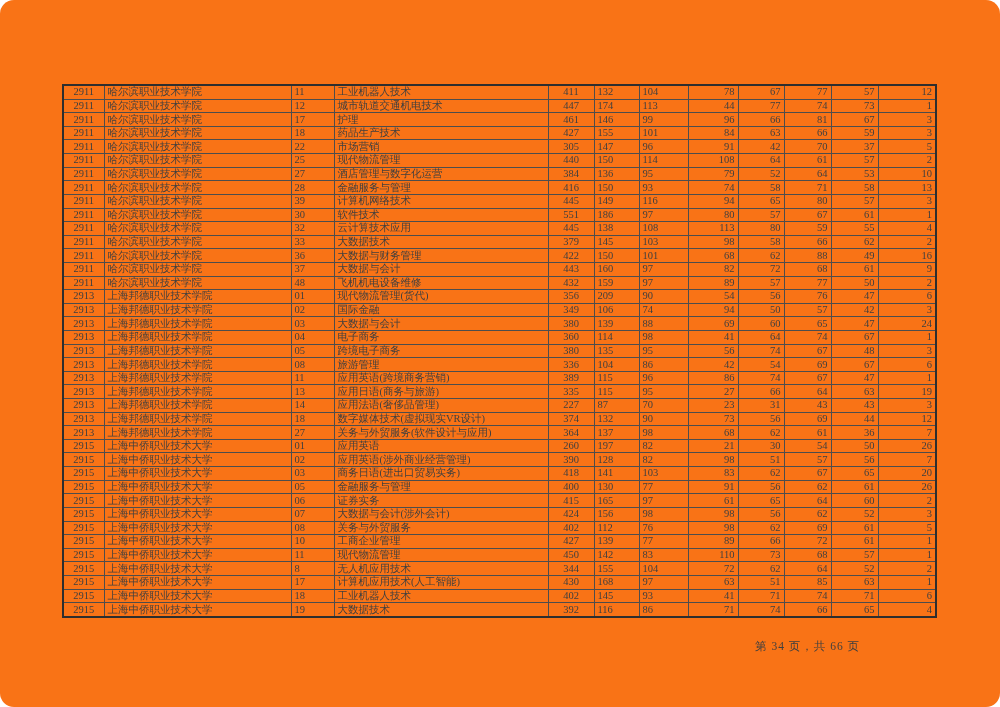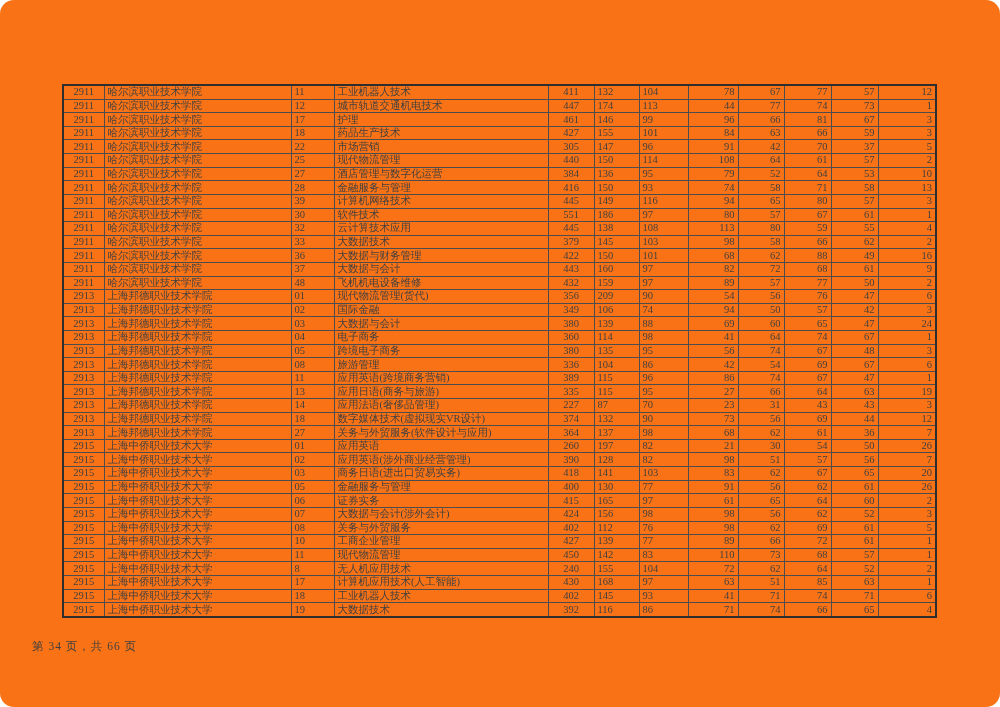--- a/index.html
+++ b/index.html
@@ -39,25 +39,24 @@
     height: 11px;
   }
   td.al-c { text-align: center; }
   td.al-l { text-align: left; }
   td.al-r { text-align: right; }
   .footer {
     position: absolute;
     left: 0;
     top: 639px;
     width: 860px;
-    text-align: left;
+    text-align: right;
     font-size: 11.5px;
     color: #3f3f3f;
     letter-spacing: 1px;
-    margin-left: 32px;
   }
 </style>
 </head>
 <body>
 
 <div class="page">
 
   <table class="scores">
     <colgroup>
       <col style="width:41px">
@@ -562,21 +561,21 @@
           <td class="al-r">73</td>
           <td class="al-r">68</td>
           <td class="al-r">57</td>
           <td class="al-r">1</td>
         </tr>
         <tr>
           <td class="al-c">2915</td>
           <td class="al-l">上海中侨职业技术大学</td>
           <td class="al-l">8</td>
           <td class="al-l">无人机应用技术</td>
-          <td class="al-c">240</td>
+          <td class="al-c">344</td>
           <td class="al-l">155</td>
           <td class="al-l">104</td>
           <td class="al-r">72</td>
           <td class="al-r">62</td>
           <td class="al-r">64</td>
           <td class="al-r">52</td>
           <td class="al-r">2</td>
         </tr>
         <tr>
           <td class="al-c">2915</td>

